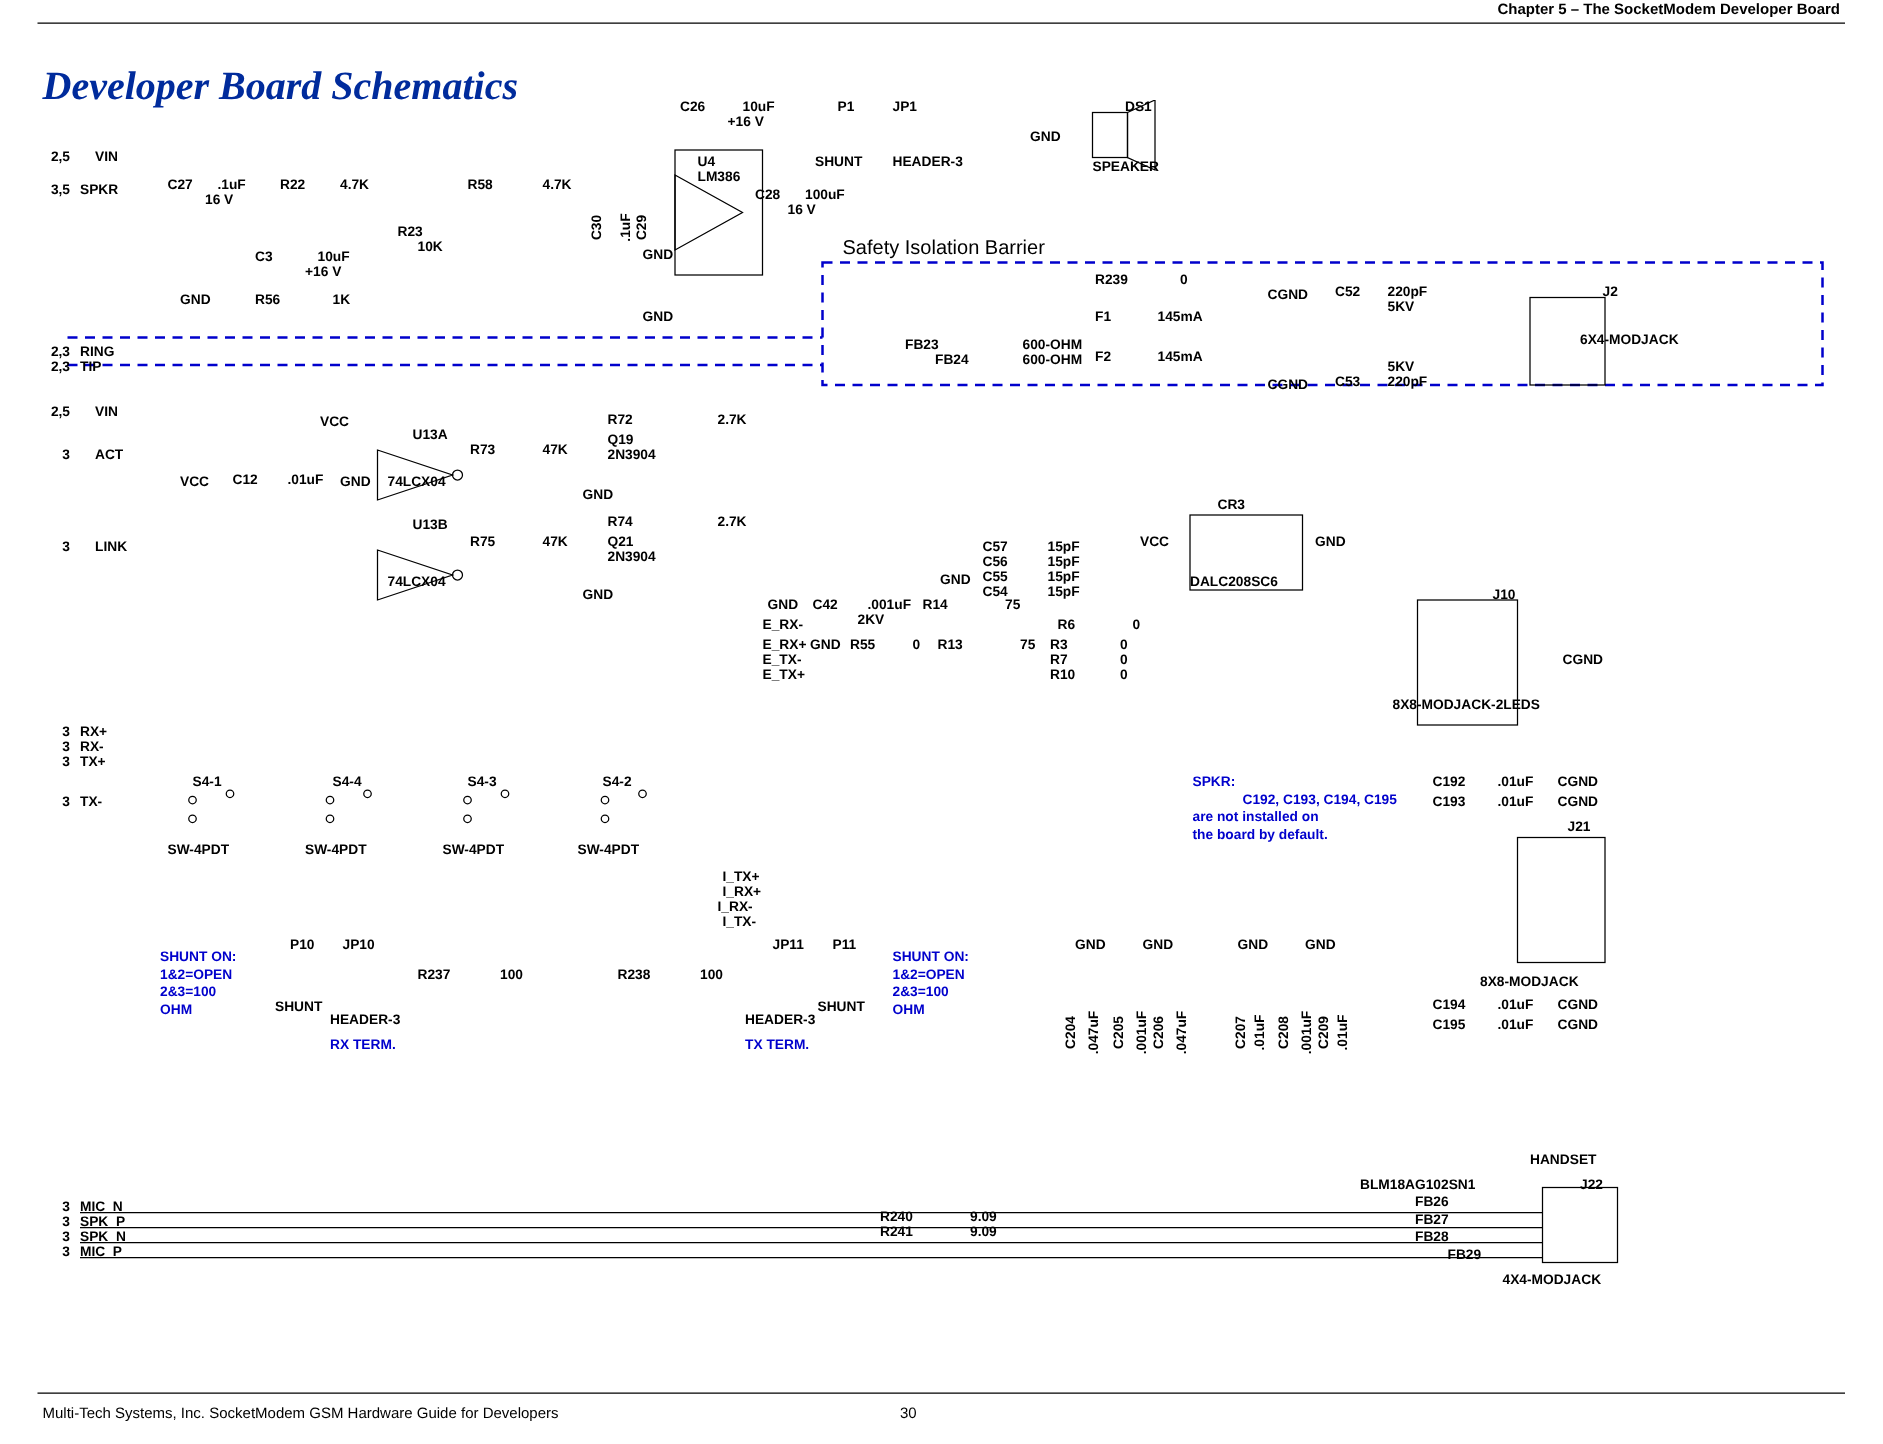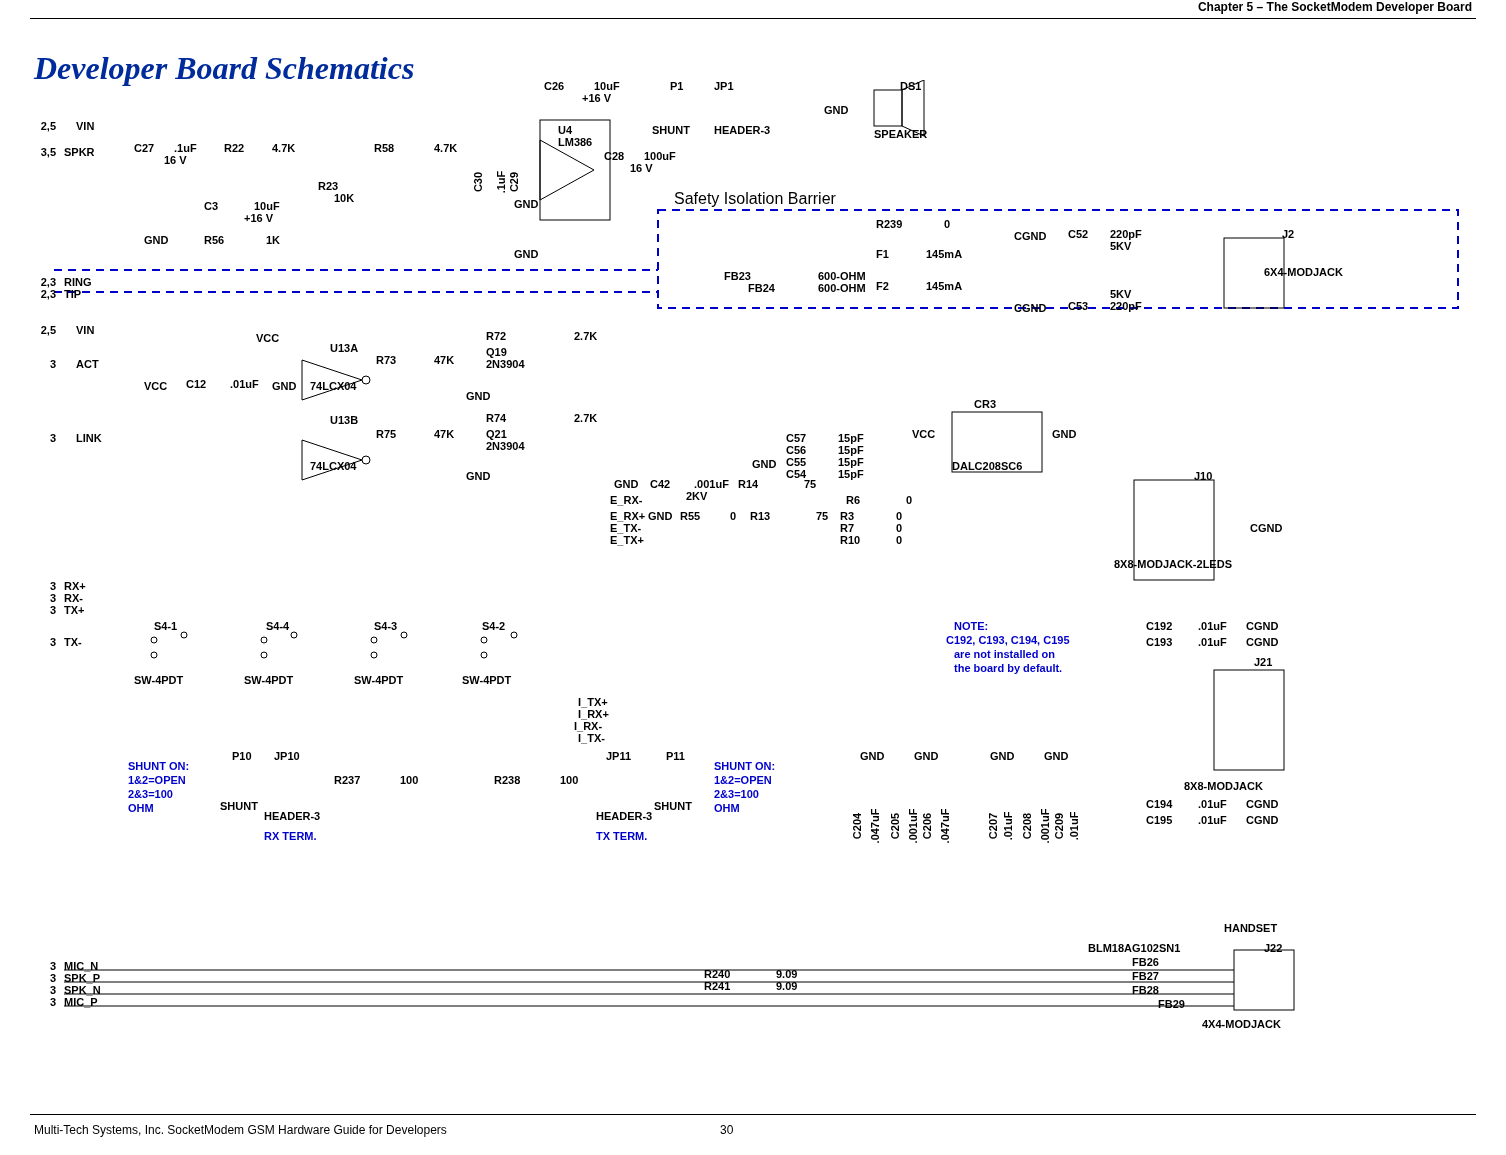--- a/index.html
+++ b/index.html
@@ -261,32 +261,32 @@
   <div class="lbl blue" style="top:750px;left:230px">RX TERM.</div>
 
   <div class="lbl" style="top:670px;left:198px">P10</div>
   <div class="lbl" style="top:720px;left:186px">SHUNT</div>
   <div class="lbl" style="top:670px;left:240px">JP10</div>
   <div class="lbl" style="top:730px;left:230px">HEADER-3</div>
   <div class="lbl" style="top:694px;left:300px">R237</div>
   <div class="lbl" style="top:694px;left:366px">100</div>
   <div class="lbl" style="top:694px;left:460px">R238</div>
   <div class="lbl" style="top:694px;left:526px">100</div>
-  <div class="lbl" style="top:670px;left:572px">JP11</div>
+  <div class="lbl" style="top:670px;left:584px">JP11</div>
   <div class="lbl" style="top:730px;left:562px">HEADER-3</div>
   <div class="lbl" style="top:670px;left:632px">P11</div>
   <div class="lbl" style="top:720px;left:620px">SHUNT</div>
   <div class="lbl blue" style="top:680px;left:680px">SHUNT ON:</div>
   <div class="lbl blue" style="top:694px;left:680px">1&amp;2=OPEN</div>
   <div class="lbl blue" style="top:708px;left:680px">2&amp;3=100</div>
   <div class="lbl blue" style="top:722px;left:680px">OHM</div>
   <div class="lbl blue" style="top:750px;left:562px">TX TERM.</div>
 
-  <div class="lbl blue" style="top:540px;left:920px">NOTE:</div>
-  <div class="lbl blue" style="top:554px;left:912px">C192, C193, C194, C195</div>
+  <div class="lbl blue" style="top:540px;left:920px">SPKR:</div>
+  <div class="lbl blue" style="top:554px;left:960px">C192, C193, C194, C195</div>
   <div class="lbl blue" style="top:568px;left:920px">are not installed on</div>
   <div class="lbl blue" style="top:582px;left:920px">the board by default.</div>
 
   <div class="lbl" style="top:540px;left:1112px">C192</div>
   <div class="lbl" style="top:540px;left:1164px">.01uF</div>
   <div class="lbl" style="top:540px;left:1212px">CGND</div>
   <div class="lbl" style="top:556px;left:1112px">C193</div>
   <div class="lbl" style="top:556px;left:1164px">.01uF</div>
   <div class="lbl" style="top:556px;left:1212px">CGND</div>
   <div class="lbl" style="top:576px;left:1220px">J21</div>

